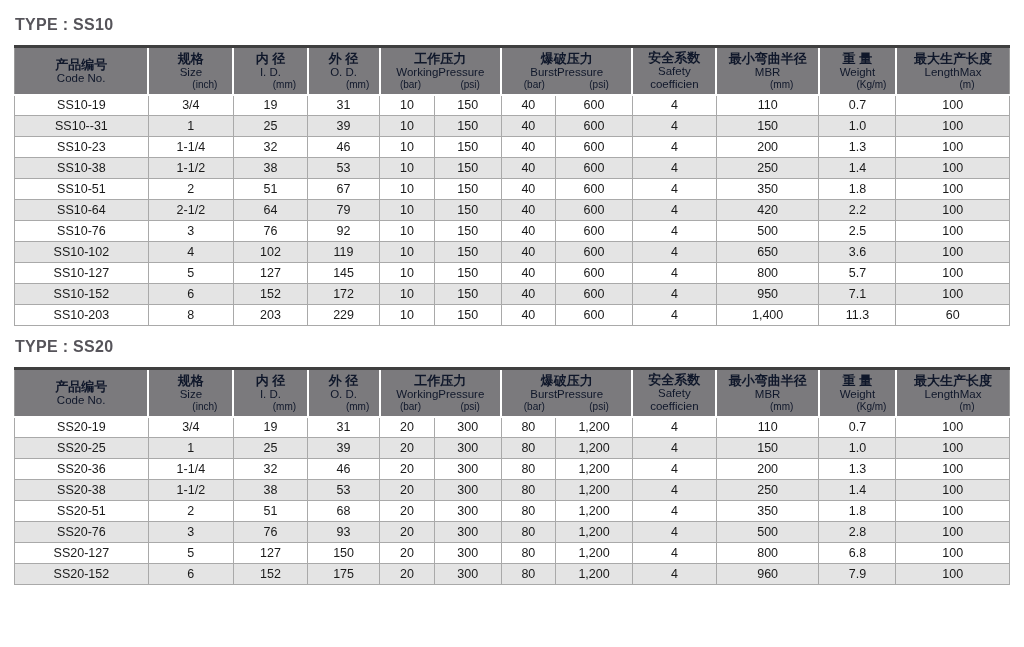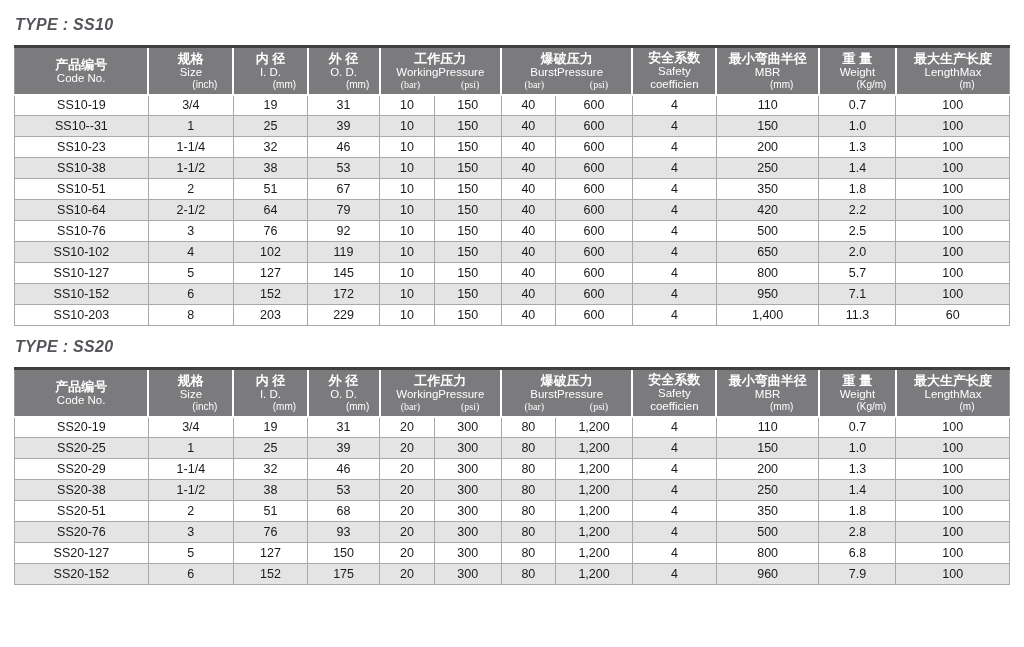--- a/index.html
+++ b/index.html
@@ -14,42 +14,41 @@
   body{
     width:1024px;height:647px;background:#ffffff;
     font-family:"Liberation Sans","DejaVu Sans",sans-serif;
     overflow:hidden;
   }
   .page{padding:0 14px;}
   .type-title{
     font-size:16px;font-weight:bold;color:var(--title);
     letter-spacing:0.3px;
     margin:16px 0 11px 1px;
-    font-style:italic;
   }
   .type-title.second{margin-top:12px;}
   table.spec-table{
     width:996px;table-layout:fixed;border-collapse:collapse;
     border:1px solid #9a9a9a;
   }
   thead th{
     background:var(--header-bg);
-    color:#ffffff;font-weight:normal;
+    color:#0f172a;font-weight:normal;
     height:48px;vertical-align:middle;text-align:center;
     border-left:2px solid #ffffff;
     border-bottom:2px solid #ffffff;
     border-top:3px solid var(--header-top);
     padding:1px 0;
   }
   thead th:first-child{border-left:none;}
   .h-zh{font-size:13px;font-weight:bold;line-height:15px;}
   .h-en{font-size:11.5px;line-height:13px;}
   .h-unit{font-size:10px;line-height:11px;padding-left:28px;}
   .h-units{display:flex;font-size:10px;line-height:11px;}
-  .h-units span{flex:1;text-align:center;font-family:Liberation Serif, serif;}
+  .h-units span{flex:1;text-align:center;}
   tbody td{
     height:21px;text-align:center;vertical-align:middle;
     font-size:12.5px;color:var(--cell-text);
     border:1px solid var(--border);
     padding:0 2px;overflow:hidden;white-space:nowrap;
   }
   tbody tr:nth-child(even){background:var(--row-stripe);}
   tbody tr:nth-child(odd){background:#ffffff;}
 </style>
 </head>
@@ -236,21 +235,21 @@
           <td>SS10-102</td>
           <td>4</td>
           <td>102</td>
           <td>119</td>
           <td>10</td>
           <td>150</td>
           <td>40</td>
           <td>600</td>
           <td>4</td>
           <td>650</td>
-          <td>2.0</td>
+          <td>3.6</td>
           <td>100</td>
         </tr>
         <tr>
           <td>SS10-127</td>
           <td>5</td>
           <td>127</td>
           <td>145</td>
           <td>10</td>
           <td>150</td>
           <td>40</td>
@@ -390,21 +389,21 @@
           <td>20</td>
           <td>300</td>
           <td>80</td>
           <td>1,200</td>
           <td>4</td>
           <td>150</td>
           <td>1.0</td>
           <td>100</td>
         </tr>
         <tr>
-          <td>SS20-29</td>
+          <td>SS20-36</td>
           <td>1-1/4</td>
           <td>32</td>
           <td>46</td>
           <td>20</td>
           <td>300</td>
           <td>80</td>
           <td>1,200</td>
           <td>4</td>
           <td>200</td>
           <td>1.3</td>

